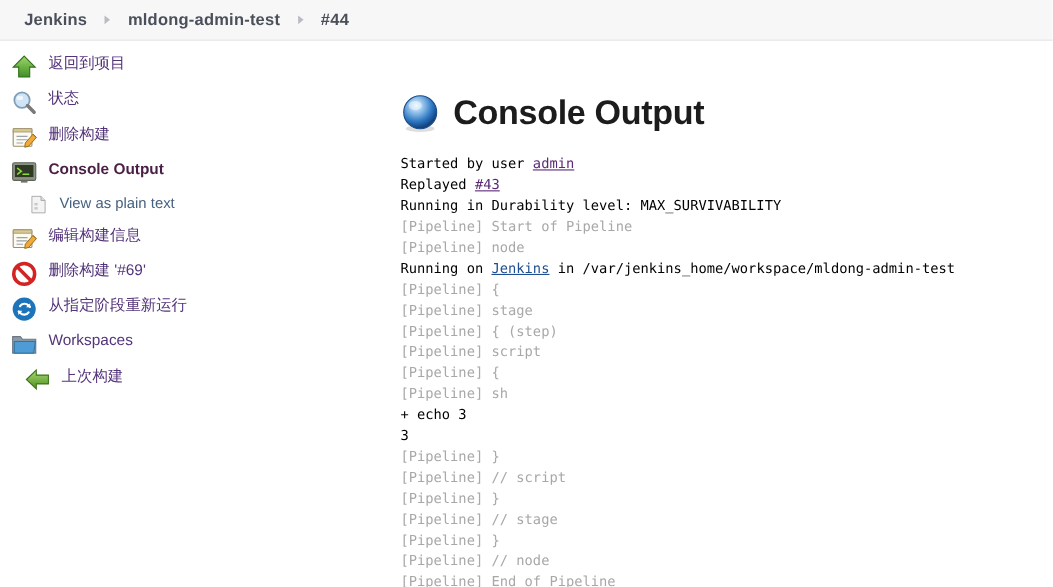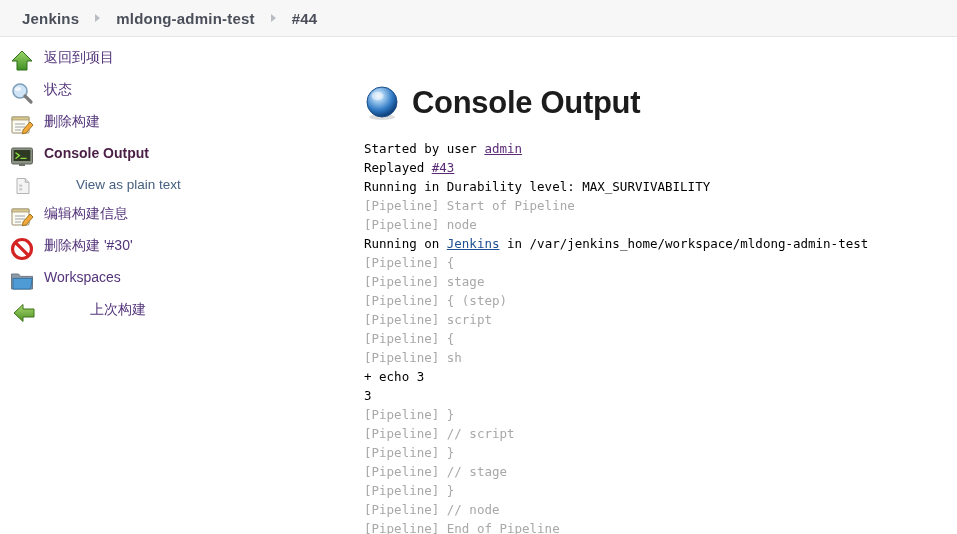--- a/index.html
+++ b/index.html
@@ -68,27 +68,26 @@
     font-size:14px;
     color:#53347a;
     white-space:nowrap;
     line-height:16px;
   }
   .task.active .lbl{
     color:#4a1f45;
     font-weight:bold;
   }
   .task.sub{
-    padding-left:14px;
+    padding-left:26px;
     height:28px;
-    gap:34px;
   }
   .task.sub .ico{width:18px;height:18px;flex:0 0 18px;margin-right:10px;}
   .task.sub .lbl{color:#46607f;font-size:13.5px;}
-  .task.last{padding-left:12px;gap:44px;}
+  .task.last{padding-left:22px;}
 
   
   .ico svg{display:block;width:100%;height:100%;}
 
   
   #main{
     flex:1 1 auto;
     padding-top:48px;
     padding-left:4px;
     box-sizing:border-box;
@@ -218,21 +217,31 @@
         </span>
         <span class="lbl">编辑构建信息</span>
       </div>
       <div class="task">
         <span class="ico">
           <svg viewBox="0 0 24 24">
             <circle cx="12" cy="12" r="9.5" fill="#ffffff" stroke="#d42323" stroke-width="3.2"></circle>
             <path d="M5.8 5.8 L18.2 18.2" stroke="#d42323" stroke-width="3.2" stroke-linecap="round"></path>
           </svg>
         </span>
-        <span class="lbl">删除构建 '#30'</span>
+        <span class="lbl">删除构建 '#69'</span>
+      </div>
+      <div class="task">
+        <span class="ico">
+          <svg viewBox="0 0 24 24">
+            <circle cx="12" cy="12" r="10.5" fill="#1c74bb"></circle>
+            <path d="M8.2 9.2 a5 5 0 0 1 7.6 -0.6 l1.4 1.4 M16 15 a5 5 0 0 1 -7.6 0.6 L7 14.2" stroke="#ffffff" stroke-width="2" fill="none" stroke-linecap="round"></path>
+            <path d="M17.4 6.6 v3.8 h-3.8 M6.6 17.4 v-3.8 h3.8" fill="#ffffff"></path>
+          </svg>
+        </span>
+        <span class="lbl">从指定阶段重新运行</span>
       </div>
       <div class="task">
         <span class="ico">
           <svg viewBox="0 0 24 24">
             <path d="M1.5 5 h7 l2 2.4 h12 V20 H1.5 Z" fill="#8e9aa6" stroke="#6d7884" stroke-width="1"></path>
             <path d="M3 9.4 h19.2 L20.6 20 H3 Z" fill="#4e9bd6" stroke="#2f6f9f" stroke-width=".9"></path>
           </svg>
         </span>
         <span class="lbl">Workspaces</span>
       </div>

